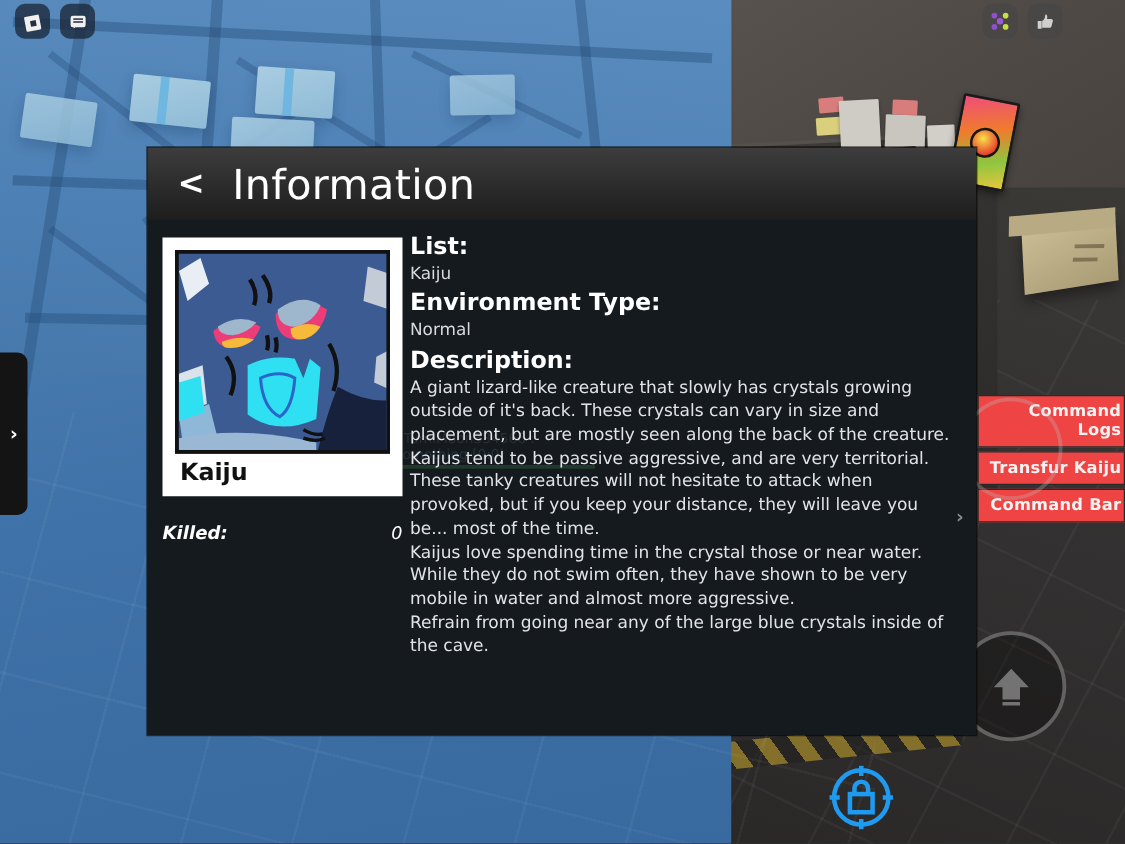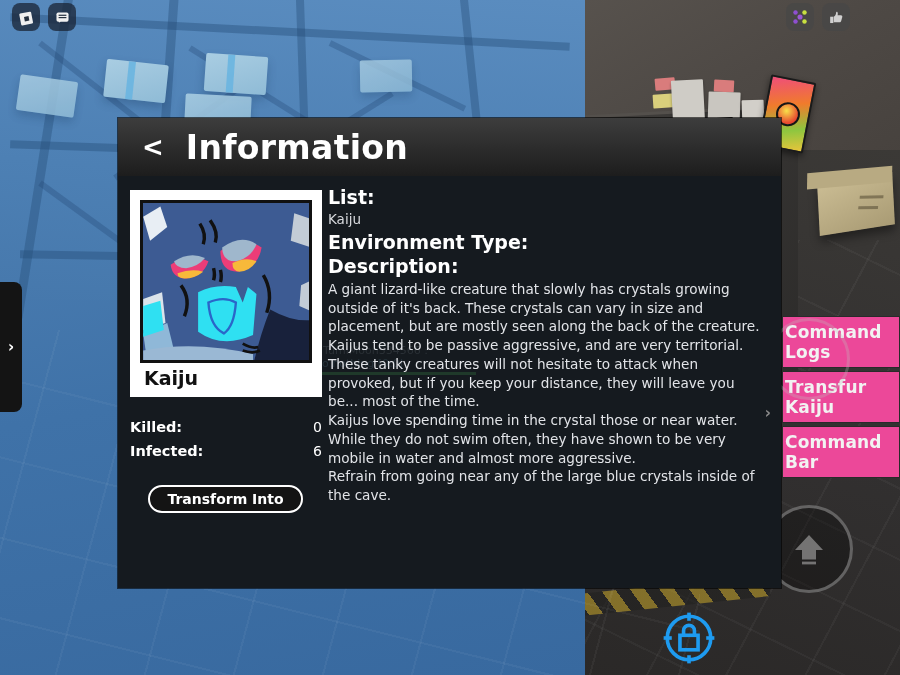--- a/index.html
+++ b/index.html
@@ -144,22 +144,22 @@
     display:flex; align-items:center; justify-content:center;
     color:#fff; font-size:15px; font-weight:bold; cursor:pointer;
   }
 
   
   #cmd-menu{
     position:absolute; left:782px; top:316px; width:118px;
     display:flex; flex-direction:column; gap:3px;
   }
   .cmd-btn{
-    background:#ec4899; color:#f2f2f2;
-    font-size:17px; font-weight:bold; text-align:left;
+    background:#ef4444; color:#f2f2f2;
+    font-size:13px; font-weight:bold; text-align:right;
     padding:5px 2px; cursor:pointer; letter-spacing:.2px;
     border:1px solid #2a2a2a;
   }
 
   
   #jump-btn{
     position:absolute; left:765px; top:505px; width:88px; height:88px;
     border-radius:50%; background:rgba(0,0,0,.30);
     border:3px solid rgba(190,190,190,.42);
     display:flex; align-items:center; justify-content:center; cursor:pointer;
@@ -184,21 +184,21 @@
   #panel-header{
     height:58px;
     background:linear-gradient(180deg,#3d3d3d 0%,#2b2b2b 55%,#1d1d1d 100%);
     display:flex; align-items:center; padding-left:24px; gap:22px;
   }
   #back-btn{
     color:#fff; font-size:26px; font-weight:bold; cursor:pointer;
     line-height:1; font-family:"DejaVu Sans", sans-serif;
   }
   #panel-title{
-    color:#fff; font-size:33px; font-weight:bold; letter-spacing:.3px;
+    color:#fff; font-size:33px; font-weight:normal; letter-spacing:.3px;
     font-family:"DejaVu Sans", sans-serif;
   }
   #panel-body{
     position:relative; height:412px;
     background:#151a1f;
     display:flex;
   }
   
   .ghost-text{
     position:absolute; color:rgba(150,160,170,.16); font-size:11px;
@@ -220,20 +220,21 @@
   }
   #creature-name{
     text-align:left; color:#111; font-size:19px; font-weight:bold;
     padding:4px 2px 4px 4px; font-family:"DejaVu Sans", sans-serif;
   }
   #stats{ margin-top:22px; width:192px; }
   .stat-row{
     display:flex; justify-content:space-between; align-items:baseline;
     color:#fff; font-size:14.5px; font-weight:bold; margin-bottom:8px;
     font-family:"DejaVu Sans", sans-serif;
+    font-style:italic;
   }
   .stat-val{ font-weight:normal; font-size:14px; }
   #transform-btn{
     margin-top:26px; width:155px; height:28px;
     background:#141414; border:2px solid #fff; border-radius:14px;
     color:#fff; font-size:14px; font-weight:bold; cursor:pointer;
     display:flex; align-items:center; justify-content:center;
     margin-left:18px; font-family:"DejaVu Sans", sans-serif;
   }
 
@@ -438,35 +439,29 @@
           </svg>
         </div>
         <div id="creature-name">Kaiju</div>
       </div>
 
       <div id="stats">
         <div class="stat-row">
           <span>Killed:</span>
           <span class="stat-val">0</span>
         </div>
-        <div class="stat-row">
-          <span>Infected:</span>
-          <span class="stat-val">6</span>
-        </div>
       </div>
 
-      <div id="transform-btn">
-        <span>Transform Into</span>
-      </div>
     </div>
 
     <div id="right-col">
       <div class="field-label">List:</div>
       <div class="field-value">Kaiju</div>
       <div class="field-label">Environment Type:</div>
+      <div class="field-value">Normal</div>
       <div class="field-label">Description:</div>
       <div id="desc-text">
         <p>A giant lizard-like creature that slowly has crystals growing outside of it's back. These crystals can vary in size and placement, but are mostly seen along the back of the creature.</p>
         <p>Kaijus tend to be passive aggressive, and are very territorial. These tanky creatures will not hesitate to attack when provoked, but if you keep your distance, they will leave you be... most of the time.</p>
         <p>Kaijus love spending time in the crystal those or near water. While they do not swim often, they have shown to be very mobile in water and almost more aggressive.</p>
         <p>Refrain from going near any of the large blue crystals inside of the cave.</p>
       </div>
     </div>
 
     <span id="panel-next">›</span>

